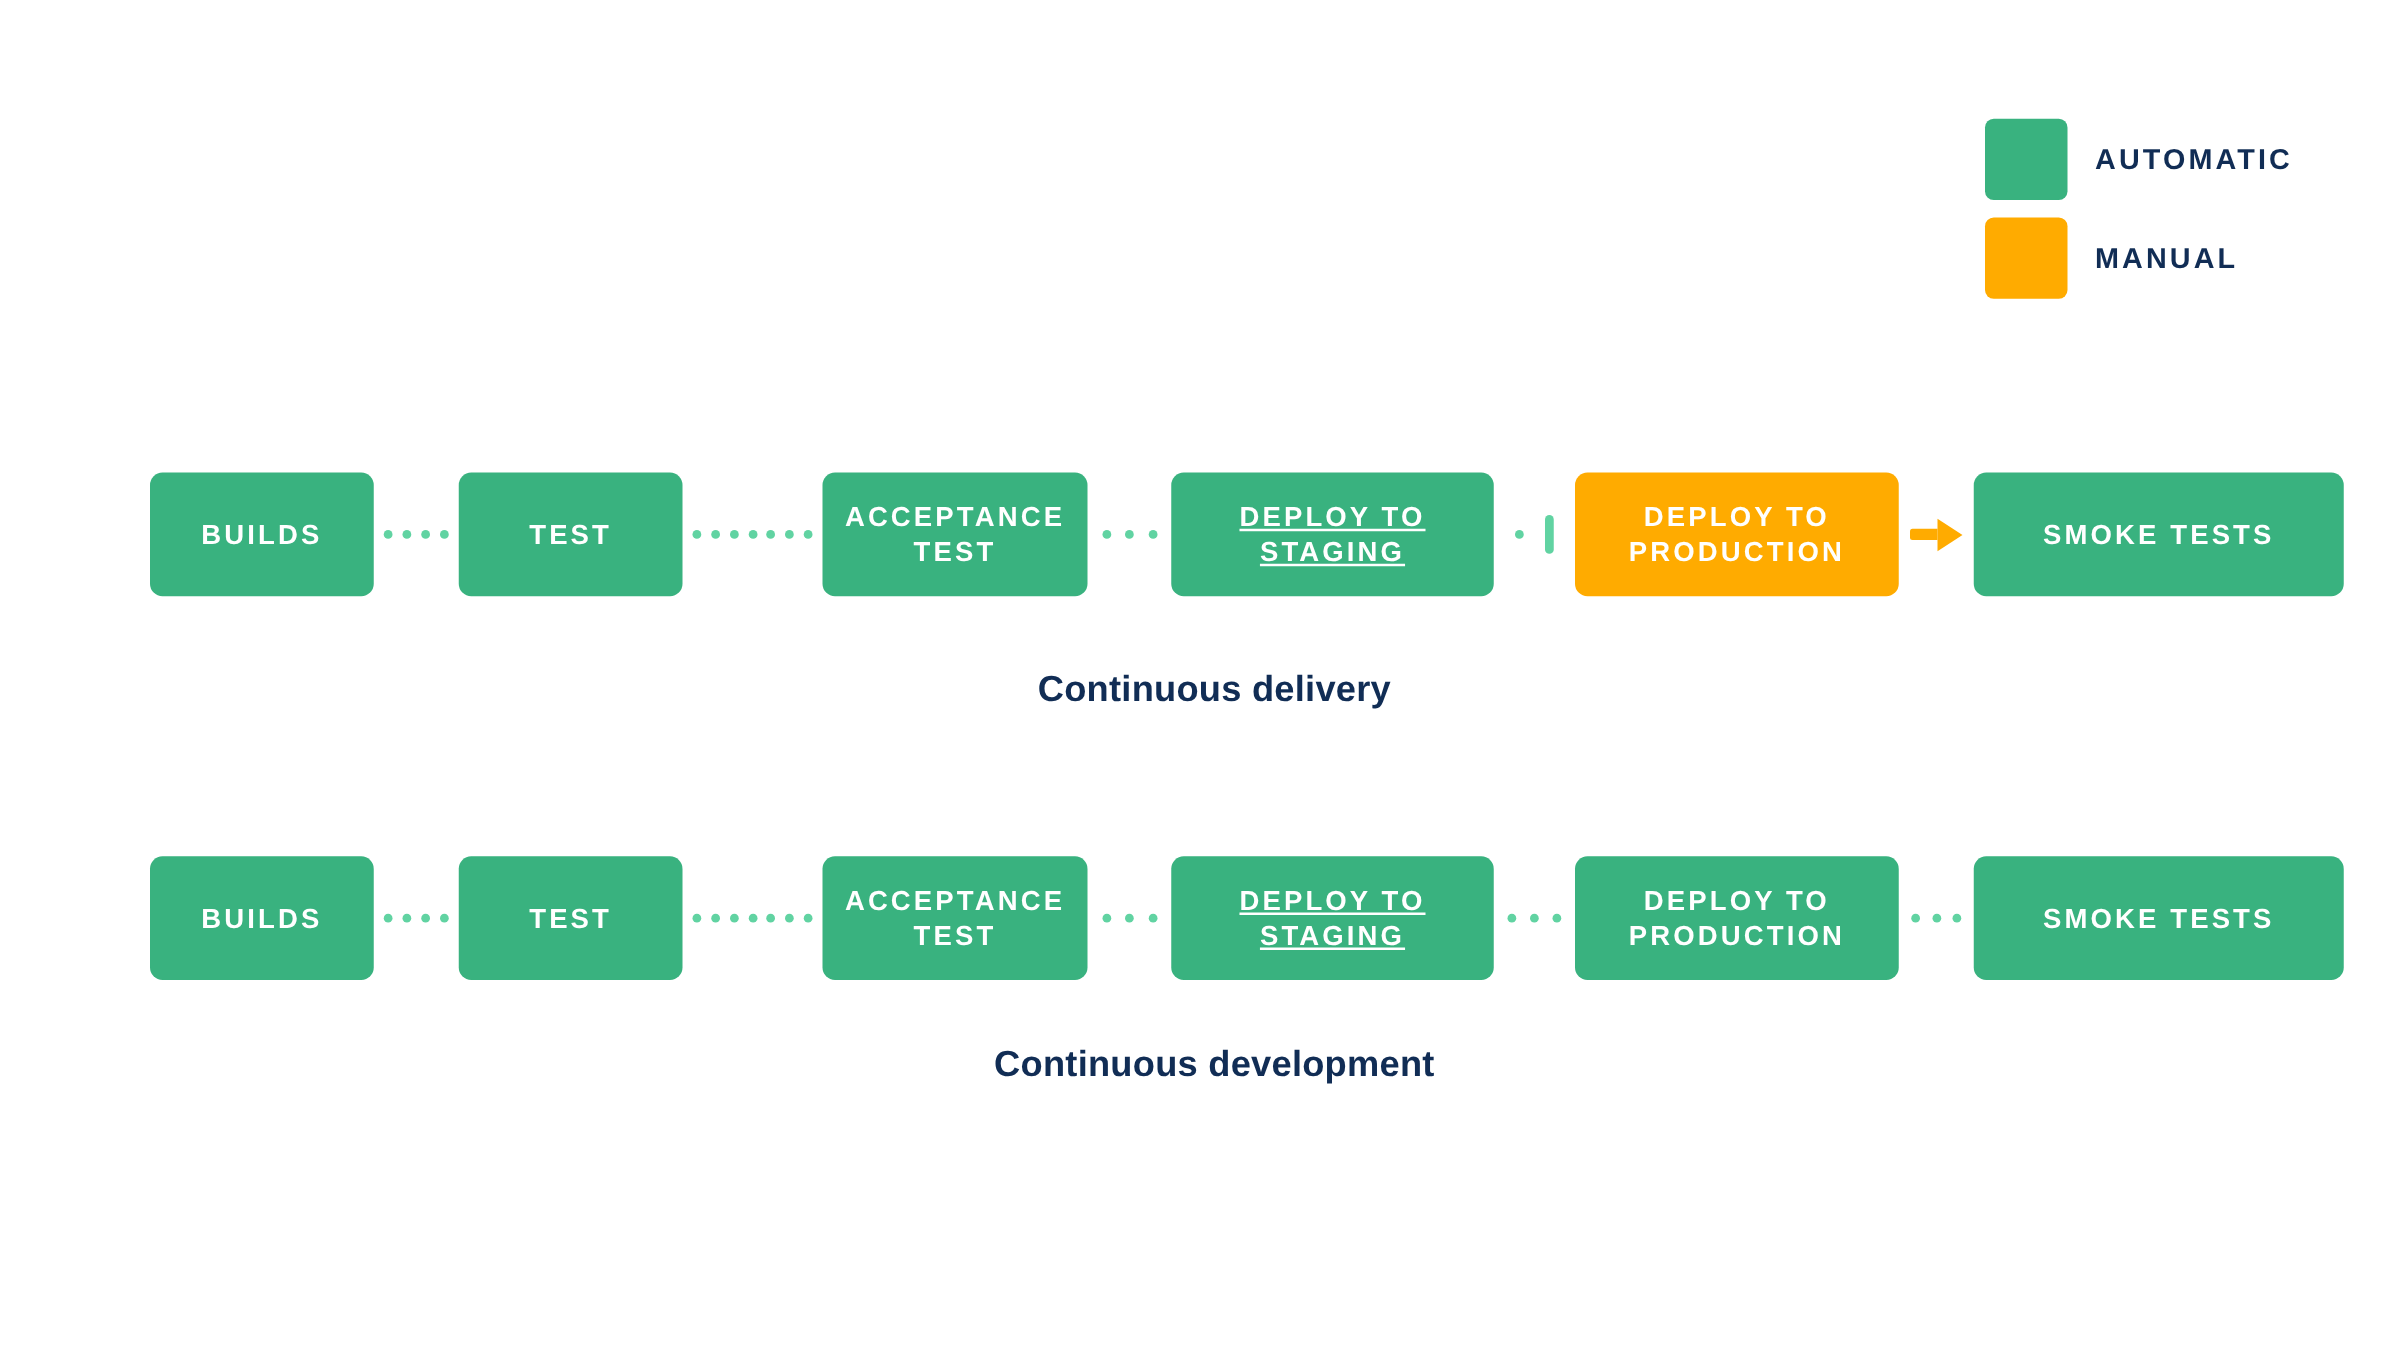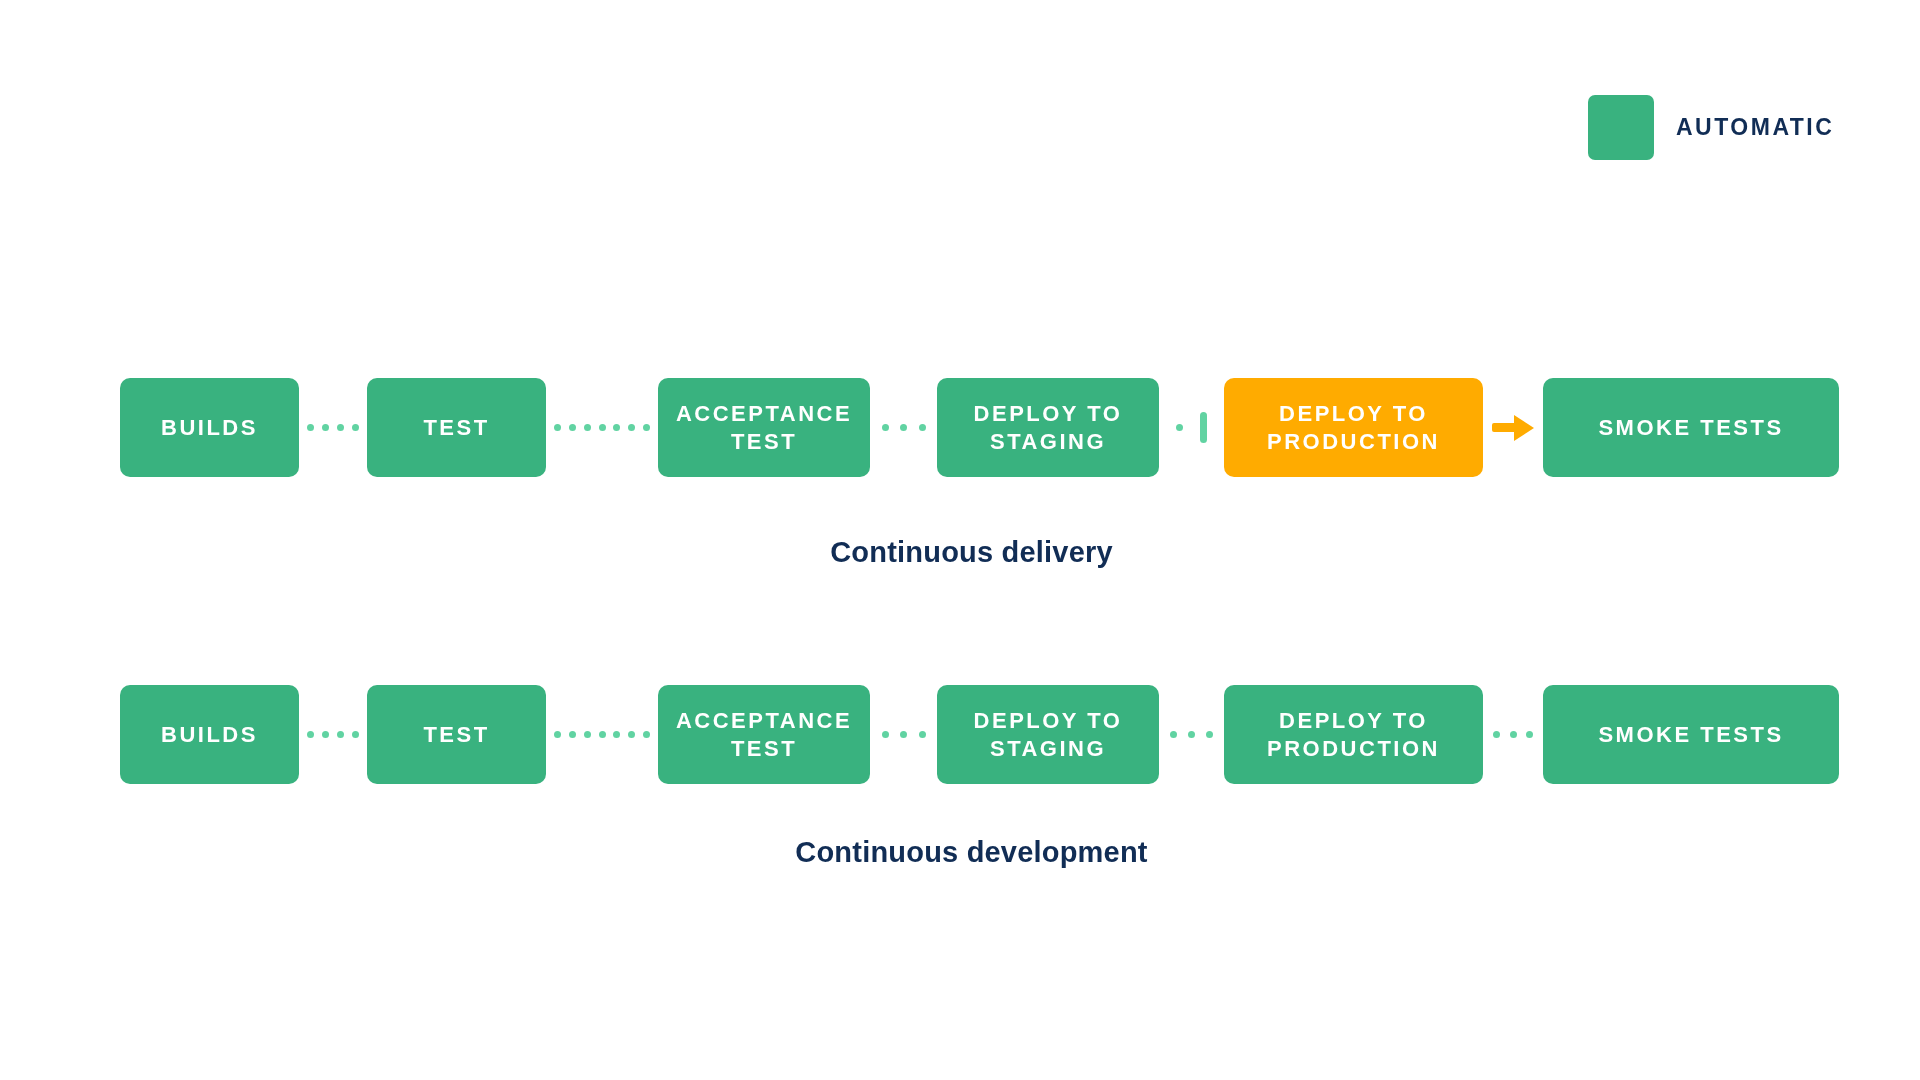--- a/index.html
+++ b/index.html
@@ -51,21 +51,21 @@
     color:var(--stepText);
     font-size:22px;font-weight:bold;letter-spacing:2.5px;line-height:1.25;
     padding:0 22px;
     flex:0 0 auto;
   }
   .step.automatic{background:var(--green);}
   .step.manual{background:var(--orange);}
 
   .w149{width:179px;}
   .w252{width:212px;}
-  .w258{width:222px;}
+  .w258{width:258px;text-decoration:underline;}
   .w263{width:259px;}
   .w260{width:296px;text-align:center;}
 
   
   .conn{
     height:99px;display:flex;align-items:center;
     justify-content:space-evenly;flex:0 0 auto;
   }
   .c68{width:68px;}
   .c112{width:112px;}
@@ -106,20 +106,24 @@
 </style>
 </head>
 <body>
 
 <div class="canvas">
 
   <div class="legend">
     <div class="legend-row">
       <span class="swatch automatic"></span>
       <span class="legend-label">AUTOMATIC</span>
+    </div>
+    <div class="legend-row">
+      <span class="swatch manual"></span>
+      <span class="legend-label">MANUAL</span>
     </div>
   </div>
 
   <div class="pipeline row1">
     <div class="step automatic w149">BUILDS</div>
     <div class="conn c68">
         <span class="dot"></span>
         <span class="dot"></span>
         <span class="dot"></span>
         <span class="dot"></span>

